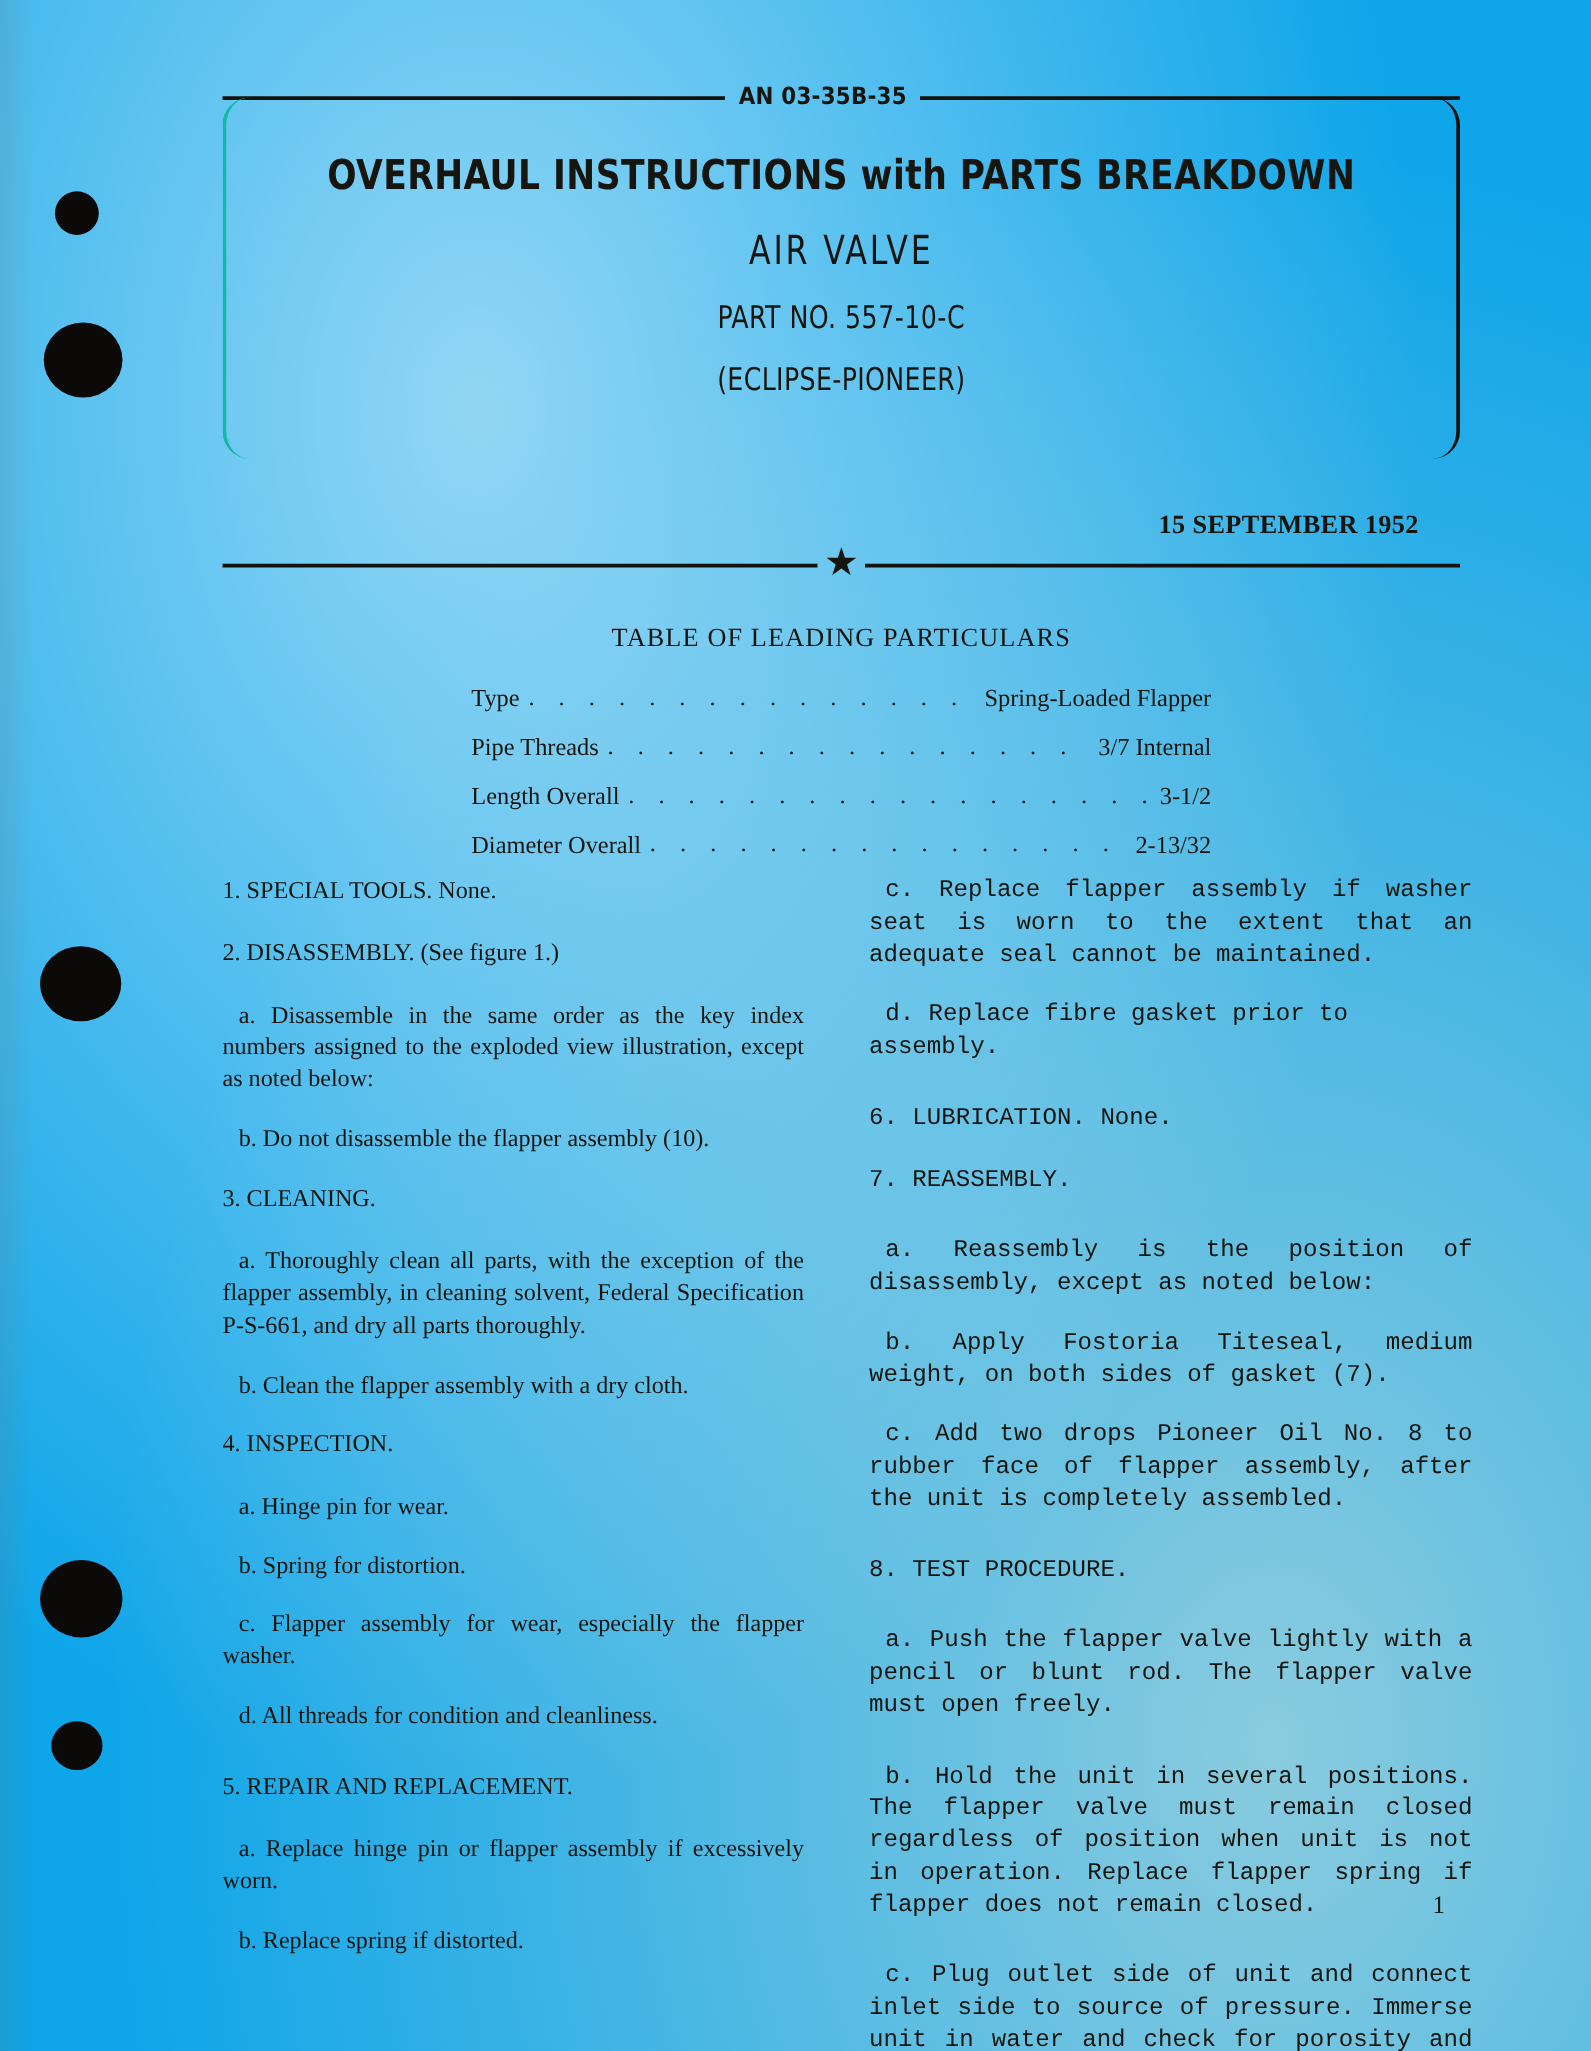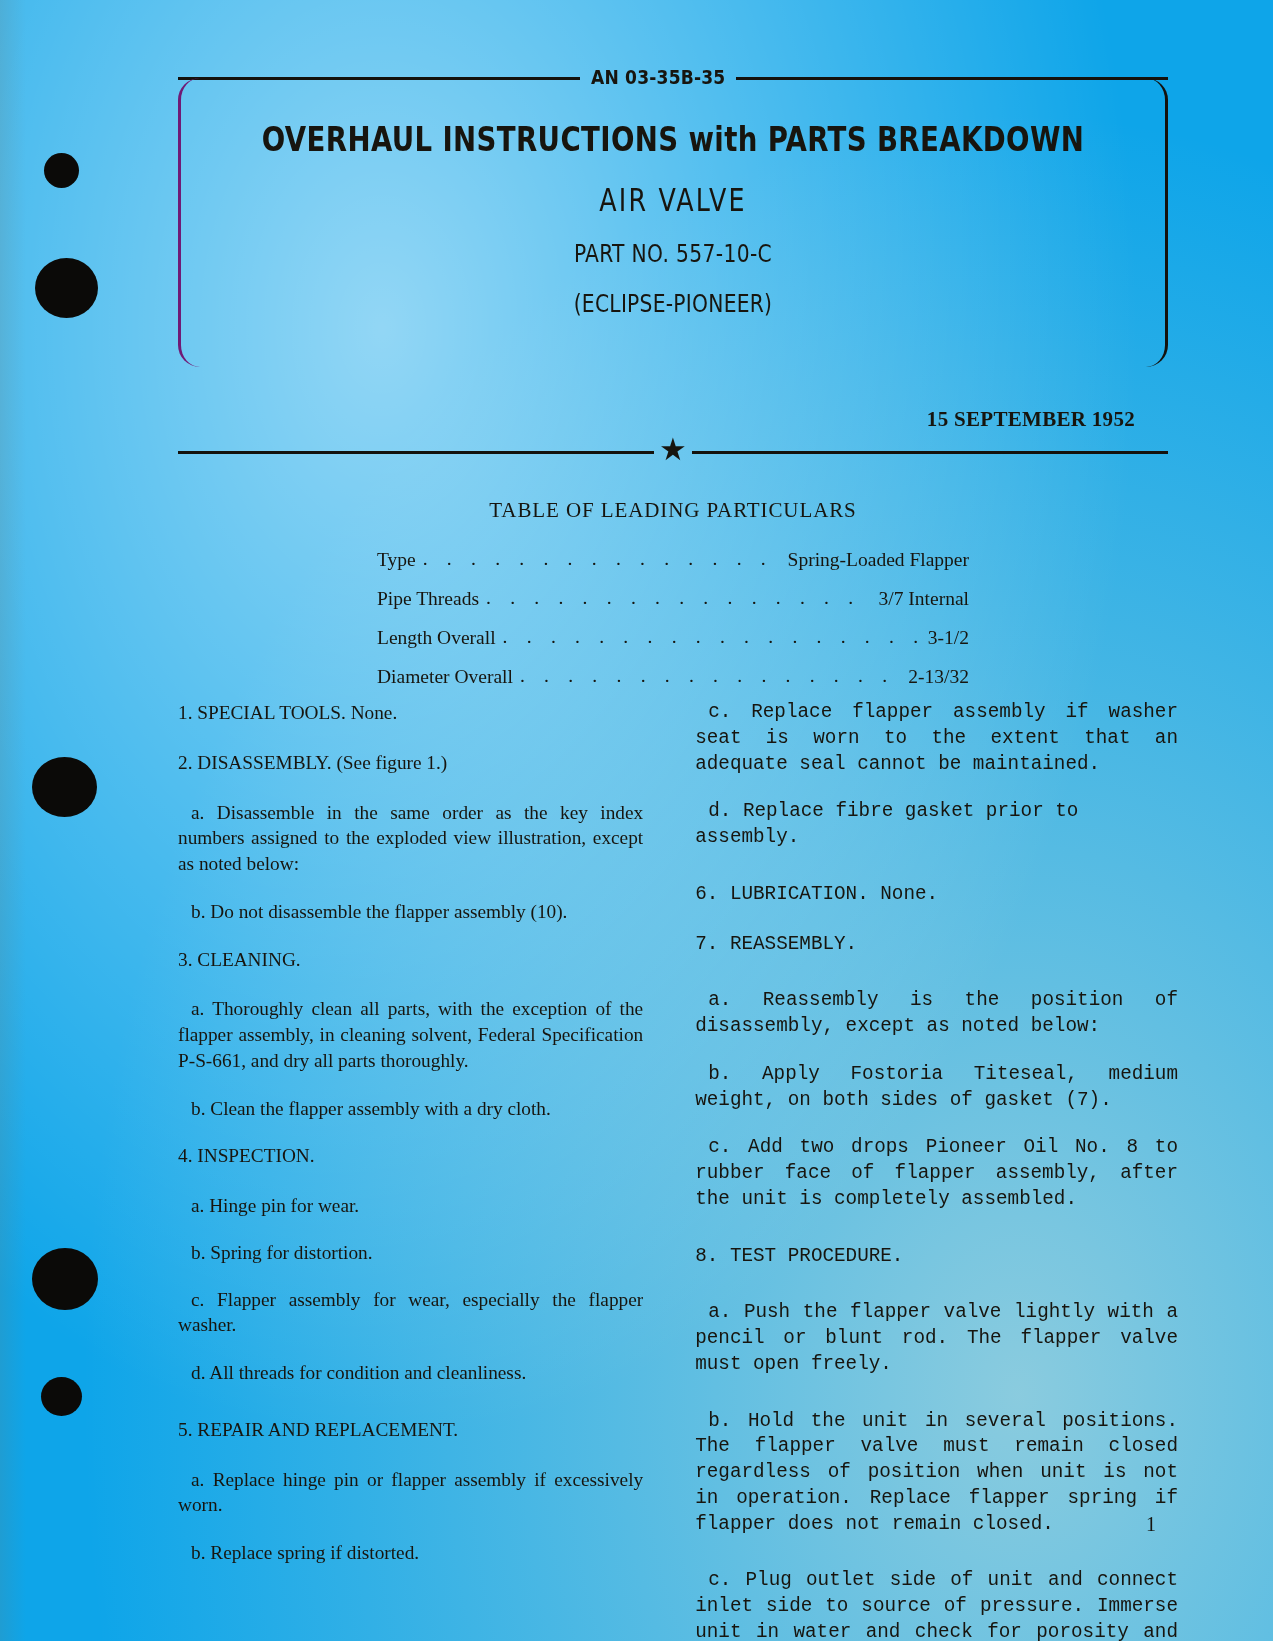--- a/index.html
+++ b/index.html
@@ -67,21 +67,21 @@
     transform: translateY(-1px);
   }
 
   
   .title-box {
     position: absolute;
     left: 178px;
     top: 78px;
     width: 990px;
     height: 289px;
-    border-left: 3px solid #701a75;
+    border-left: 3px solid #14b8a6;
     border-right: 3px solid #14120d;
     box-sizing: border-box;
     border-radius: 22px;
   }
   .title-inner {
     text-align: center;
     padding-top: 42px;
   }
   .t-main {
     font-family: "DejaVu Sans Condensed", "Liberation Sans Narrow", "Liberation Sans", sans-serif;

